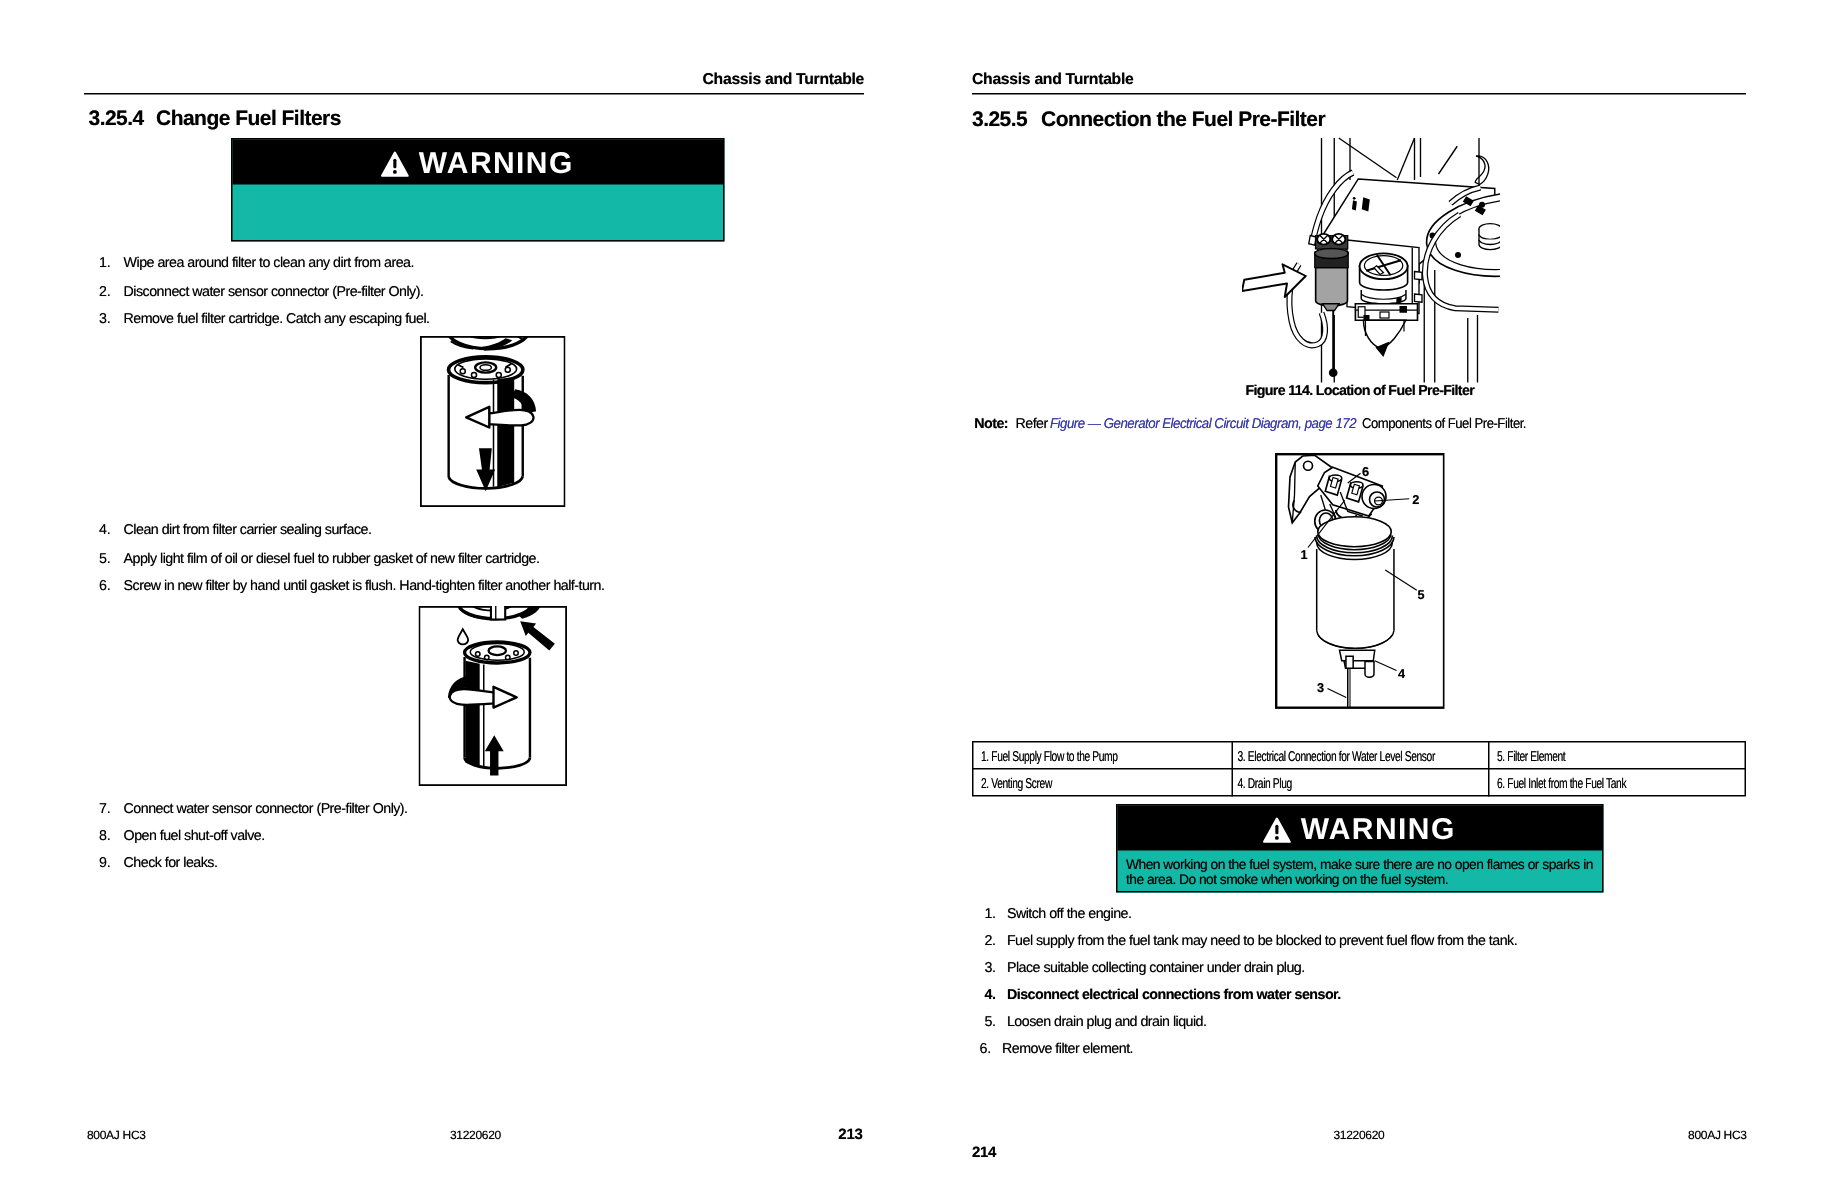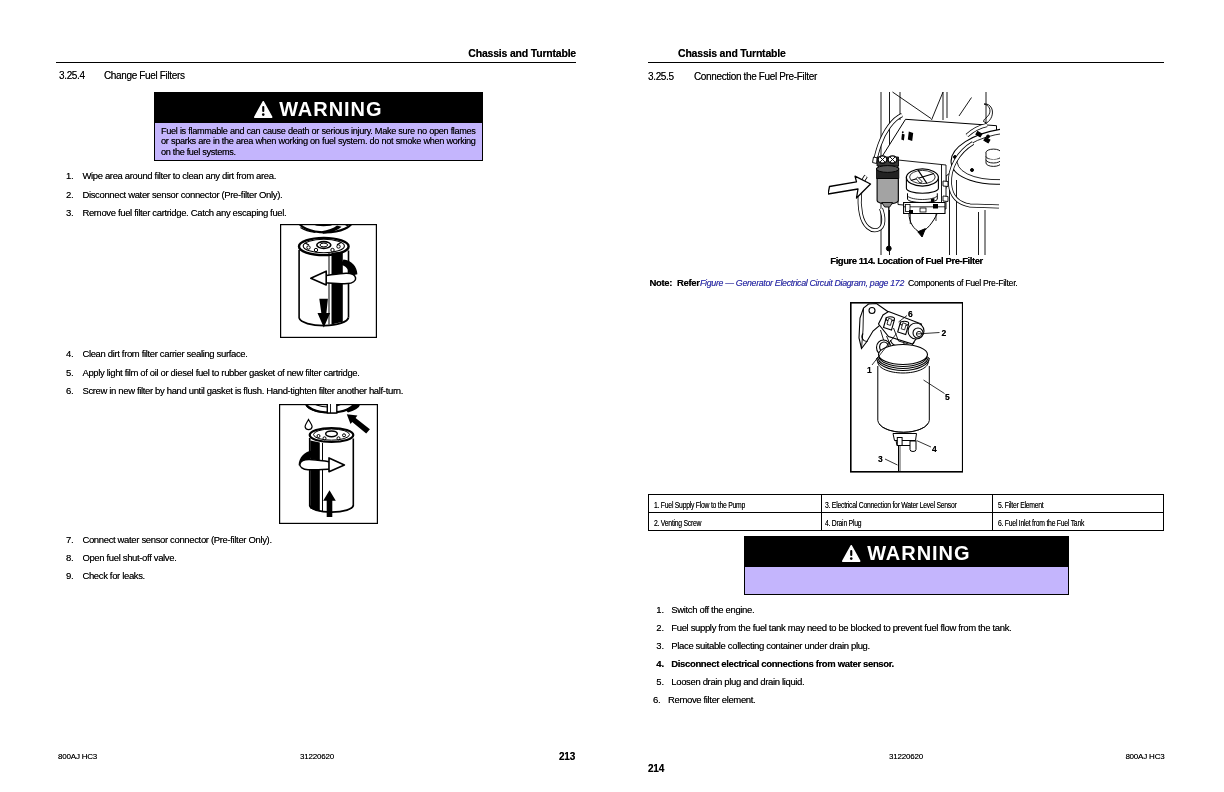--- a/index.html
+++ b/index.html
@@ -1,25 +1,25 @@
 <!DOCTYPE html>
 <html><head>
 <meta charset="utf-8">
 <style>
 html,body{margin:0;padding:0;background:#fff;}
 #page{position:relative;width:1224px;height:792px;background:#fff;overflow:hidden;
   font-family:"Liberation Sans",sans-serif;color:#000;letter-spacing:-0.35px;text-shadow:0 0 0.45px rgba(0,0,0,0.6);}
 .t{position:absolute;white-space:nowrap;font-size:9.5px;line-height:1;}
 .b{font-weight:bold;}
 .n{display:inline-block;letter-spacing:-0.2px;}
-.hdr{position:absolute;white-space:nowrap;font-weight:bold;font-size:10.5px;line-height:1;letter-spacing:-0.2px;margin-left:30px;}
+.hdr{position:absolute;white-space:nowrap;font-weight:bold;font-size:10.5px;line-height:1;letter-spacing:-0.2px;}
 .rule{position:absolute;height:1.2px;background:#000;}
-.ttl{position:absolute;white-space:nowrap;font-weight:normal;font-size:10px;line-height:1;letter-spacing:-0.35px;}
+.ttl{position:absolute;white-space:nowrap;font-weight:bold;font-size:14px;line-height:1;letter-spacing:-0.35px;}
 .cap{position:absolute;font-weight:bold;font-size:9.5px;line-height:1;text-align:center;letter-spacing:-0.45px;white-space:nowrap;}
-.wbox{position:absolute;border:1.2px solid #000;background:#c4b5fd;box-sizing:border-box;}
+.wbox{position:absolute;border:1.2px solid #000;background:#14b8a6;box-sizing:border-box;}
 .wban{display:flex;align-items:center;justify-content:center;background:#000;}
 .wtxt{color:#fff;font-weight:bold;font-size:20px;letter-spacing:0.95px;line-height:1;margin-left:6.5px;margin-top:1.5px;}
 .wline{font-size:9.2px;line-height:10.65px;letter-spacing:-0.35px;padding:0 6px;text-align:justify;text-align-last:justify;}
 .wlast{text-align-last:left;}
 .ft{position:absolute;white-space:nowrap;font-size:8px;line-height:1;letter-spacing:-0.2px;}
 .pn{position:absolute;white-space:nowrap;font-size:10px;font-weight:bold;line-height:1;letter-spacing:-0.2px;}
 svg{position:absolute;overflow:visible;}
 .cell{position:absolute;white-space:nowrap;font-size:9.5px;line-height:1;transform:scaleX(0.72);transform-origin:0 50%;}
 </style>
 </head>
@@ -32,25 +32,20 @@
 <div class="ttl" style="left:104px;top:70.6px;">Change Fuel Filters</div>
 
 <div class="wbox" style="left:154px;top:92.4px;width:328.6px;height:68.3px;">
   <div class="wban" style="height:29.8px;">
     <svg width="18.5" height="17.5" viewBox="0 0 18.5 17.5" style="position:static;margin-top:2px;">
       <path d="M9.25 0.7 L17.8 16.2 L0.7 16.2 Z" fill="#fff" stroke="#fff" stroke-width="1.4" stroke-linejoin="round"></path>
       <rect x="8.2" y="4.9" width="2.1" height="6.2" rx="1" fill="#000"></rect>
       <circle cx="9.25" cy="13.6" r="1.3" fill="#000"></circle>
     </svg>
     <div class="wtxt">WARNING</div>
-  </div>
-  <div style="padding-top:2.6px;">
-    <div class="wline">Fuel is flammable and can cause death or serious injury. Make sure no open flames</div>
-    <div class="wline">or sparks are in the area when working on fuel system. do not smoke when working</div>
-    <div class="wline wlast">on the fuel systems.</div>
   </div>
 </div>
 
 <div class="t" style="left:66px;top:171.4px;"><span class="n" style="width:16.4px;">1.</span>Wipe area around filter to clean any dirt from area.</div>
 <div class="t" style="left:66px;top:189.7px;"><span class="n" style="width:16.4px;">2.</span>Disconnect water sensor connector (Pre-filter Only).</div>
 <div class="t" style="left:66px;top:207.9px;"><span class="n" style="width:16.4px;">3.</span>Remove fuel filter cartridge. Catch any escaping fuel.</div>
 
 <svg style="left:280px;top:224px;overflow:hidden;" width="97" height="114" viewBox="280 224 97 114">
   <rect x="280.6" y="224.6" width="95.8" height="112.8" fill="#fff" stroke="#000" stroke-width="1.2"></rect>
 
@@ -257,21 +252,21 @@
     <line x1="936" y1="213.5" x2="936" y2="221" stroke-width="0.8"></line>
     <path d="M917.8 231.8 L925.4 228.6 L922.1 237 Z" fill="#000"></path>
   </g>
 
   <path d="M870.5 184 L855 176.2 L856.5 181.8 L829.5 186.5 L828 194 L858 189 L856.5 198 Z" fill="#fff" stroke="#000" stroke-width="1.3" stroke-linejoin="round"></path>
 </svg>
 
 <div class="cap" style="left:648px;top:256px;width:517px;">Figure 114. Location of Fuel Pre-Filter</div>
 
 <div class="t b" style="left:649.5px;top:277.5px;">Note:</div>
-<div class="t" style="left:677px;top:277.5px;font-weight:bold;">Refer</div>
+<div class="t" style="left:677px;top:277.5px;">Refer</div>
 <div class="t" style="left:699.8px;top:277.5px;font-style:italic;color:#3636c8;transform:scaleX(0.93);transform-origin:0 50%;">Figure — Generator Electrical Circuit Diagram, page 172</div>
 <div class="t" style="left:907.5px;top:277.5px;transform:scaleX(0.92);transform-origin:0 50%;">Components of Fuel Pre-Filter.</div>
 
 <svg style="left:849.5px;top:302px;overflow:hidden;" width="113.5" height="171" viewBox="849.5 302 113.5 171">
   <rect x="850.3" y="302.8" width="111.9" height="169" fill="#fff" stroke="#000" stroke-width="1.6"></rect>
 
   <g stroke="#000" fill="#fff" stroke-width="1.1">
     <path d="M868 304 L876 303.5 L890 313.5 L885.5 320 L872.5 331 L866 342 L861 348.5 L858.5 338 L859.5 318 L863 308 Z"></path>
     <path d="M863 308 L862.5 330 L861 348.5" stroke-width="0.9" fill="none"></path>
     <circle cx="871.5" cy="310.5" r="3"></circle>
@@ -354,20 +349,24 @@
 
 <div class="wbox" style="left:743.7px;top:536.3px;width:325.2px;height:58.9px;">
   <div class="wban" style="height:30.2px;">
     <svg width="18.5" height="17.5" viewBox="0 0 18.5 17.5" style="position:static;margin-top:2px;">
       <path d="M9.25 0.7 L17.8 16.2 L0.7 16.2 Z" fill="#fff" stroke="#fff" stroke-width="1.4" stroke-linejoin="round"></path>
       <rect x="8.2" y="4.9" width="2.1" height="6.2" rx="1" fill="#000"></rect>
       <circle cx="9.25" cy="13.6" r="1.3" fill="#000"></circle>
     </svg>
     <div class="wtxt">WARNING</div>
   </div>
+  <div style="padding-top:3.2px;">
+    <div class="wline">When working on the fuel system, make sure there are no open flames or sparks in</div>
+    <div class="wline wlast">the area. Do not smoke when working on the fuel system.</div>
+  </div>
 </div>
 
 <div class="t" style="left:656.3px;top:604.5px;"><span class="n" style="width:15px;">1.</span>Switch off the engine.</div>
 <div class="t" style="left:656.3px;top:622.6px;"><span class="n" style="width:15px;">2.</span>Fuel supply from the fuel tank may need to be blocked to prevent fuel flow from the tank.</div>
 <div class="t" style="left:656.3px;top:640.7px;"><span class="n" style="width:15px;">3.</span>Place suitable collecting container under drain plug.</div>
 <div class="t" style="left:656.3px;top:658.8px;font-weight:bold;"><span class="n" style="width:15px;">4.</span>Disconnect electrical connections from water sensor.</div>
 <div class="t" style="left:656.3px;top:676.8px;"><span class="n" style="width:15px;">5.</span>Loosen drain plug and drain liquid.</div>
 <div class="t" style="left:653px;top:694.9px;"><span class="n" style="width:15px;">6.</span>Remove filter element.</div>
 
 <div class="pn" style="left:648px;top:751.5px;margin-top:12px;">214</div>

